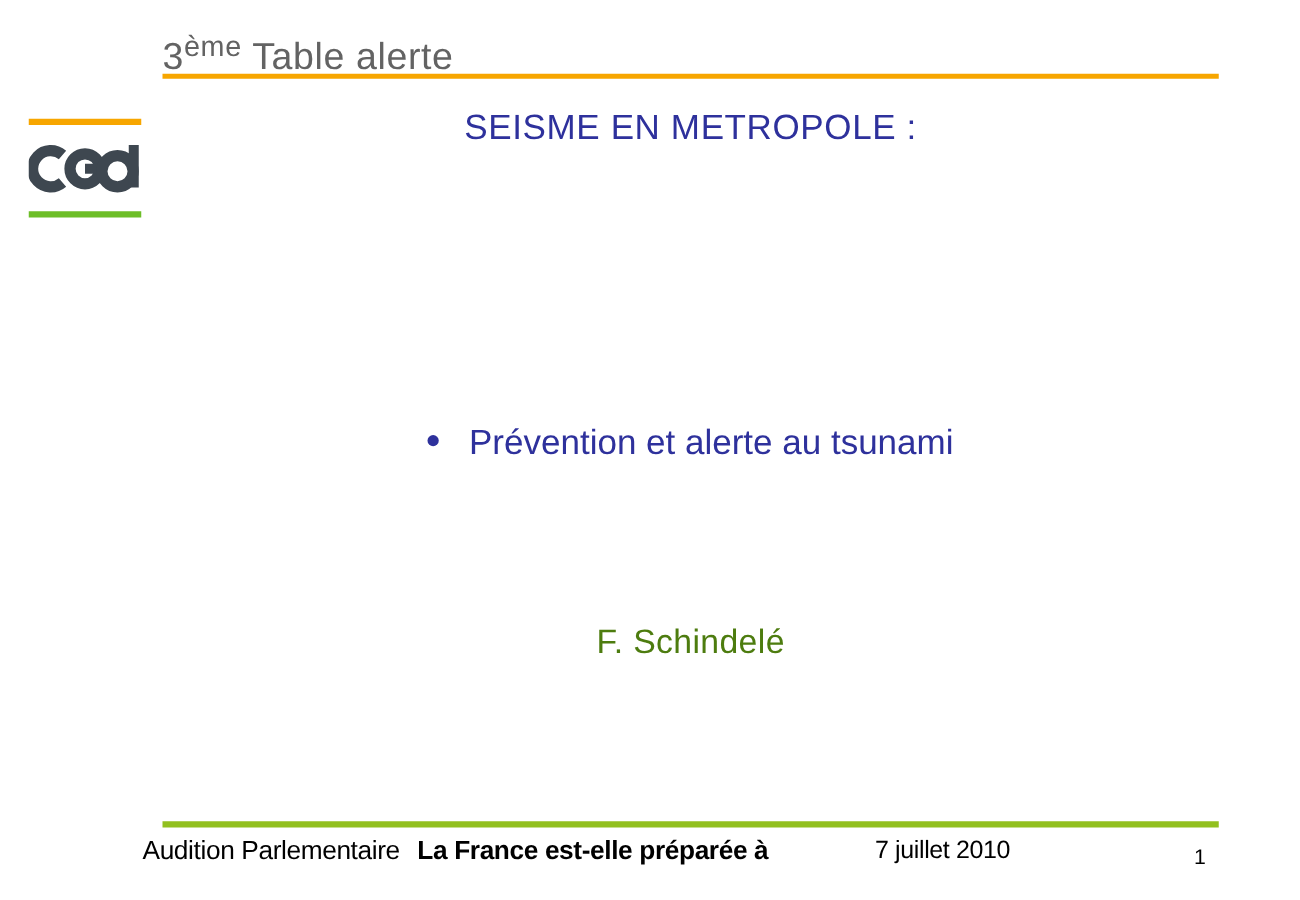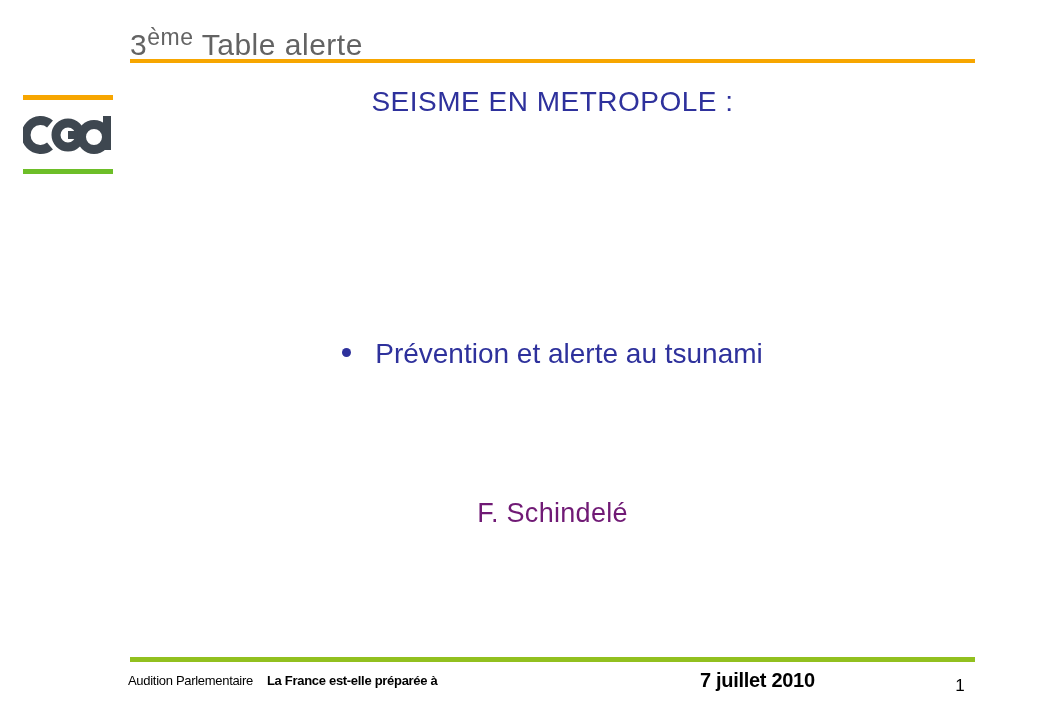--- a/index.html
+++ b/index.html
@@ -99,56 +99,56 @@
     margin-right: 24px;
   }
   .author-block {
     position: absolute;
     left: 130px;
     top: 492px;
     width: 845px;
     text-align: center;
     font-size: 27px;
     line-height: 42px;
-    color: #701a75;
+    color: #4d7c0f;
     letter-spacing: 0.3px;
   }
 
   
   .footer-rule {
     position: absolute;
     left: 130px;
     top: 657px;
     width: 845px;
     height: 5px;
     background: #92C01F;
   }
   .footer-text {
     position: absolute;
-    left: 128px;
+    left: 114px;
     top: 669px;
     width: 560px;
-    font-size: 13px;
+    font-size: 21px;
     line-height: 24px;
     color: #000000;
     letter-spacing: -0.3px;
   }
   .footer-text .event {
     font-weight: 400;
     margin-right: 14px;
   }
   .footer-text .question {
     font-weight: 700;
   }
   .footer-date {
     position: absolute;
     left: 700px;
     top: 669px;
     font-size: 20px;
-    font-weight: 700;
+    font-weight: 400;
     color: #000000;
     letter-spacing: -0.3px;
     white-space: nowrap;
   }
   .page-number {
     position: absolute;
     left: 948px;
     top: 676px;
     width: 24px;
     text-align: center;

